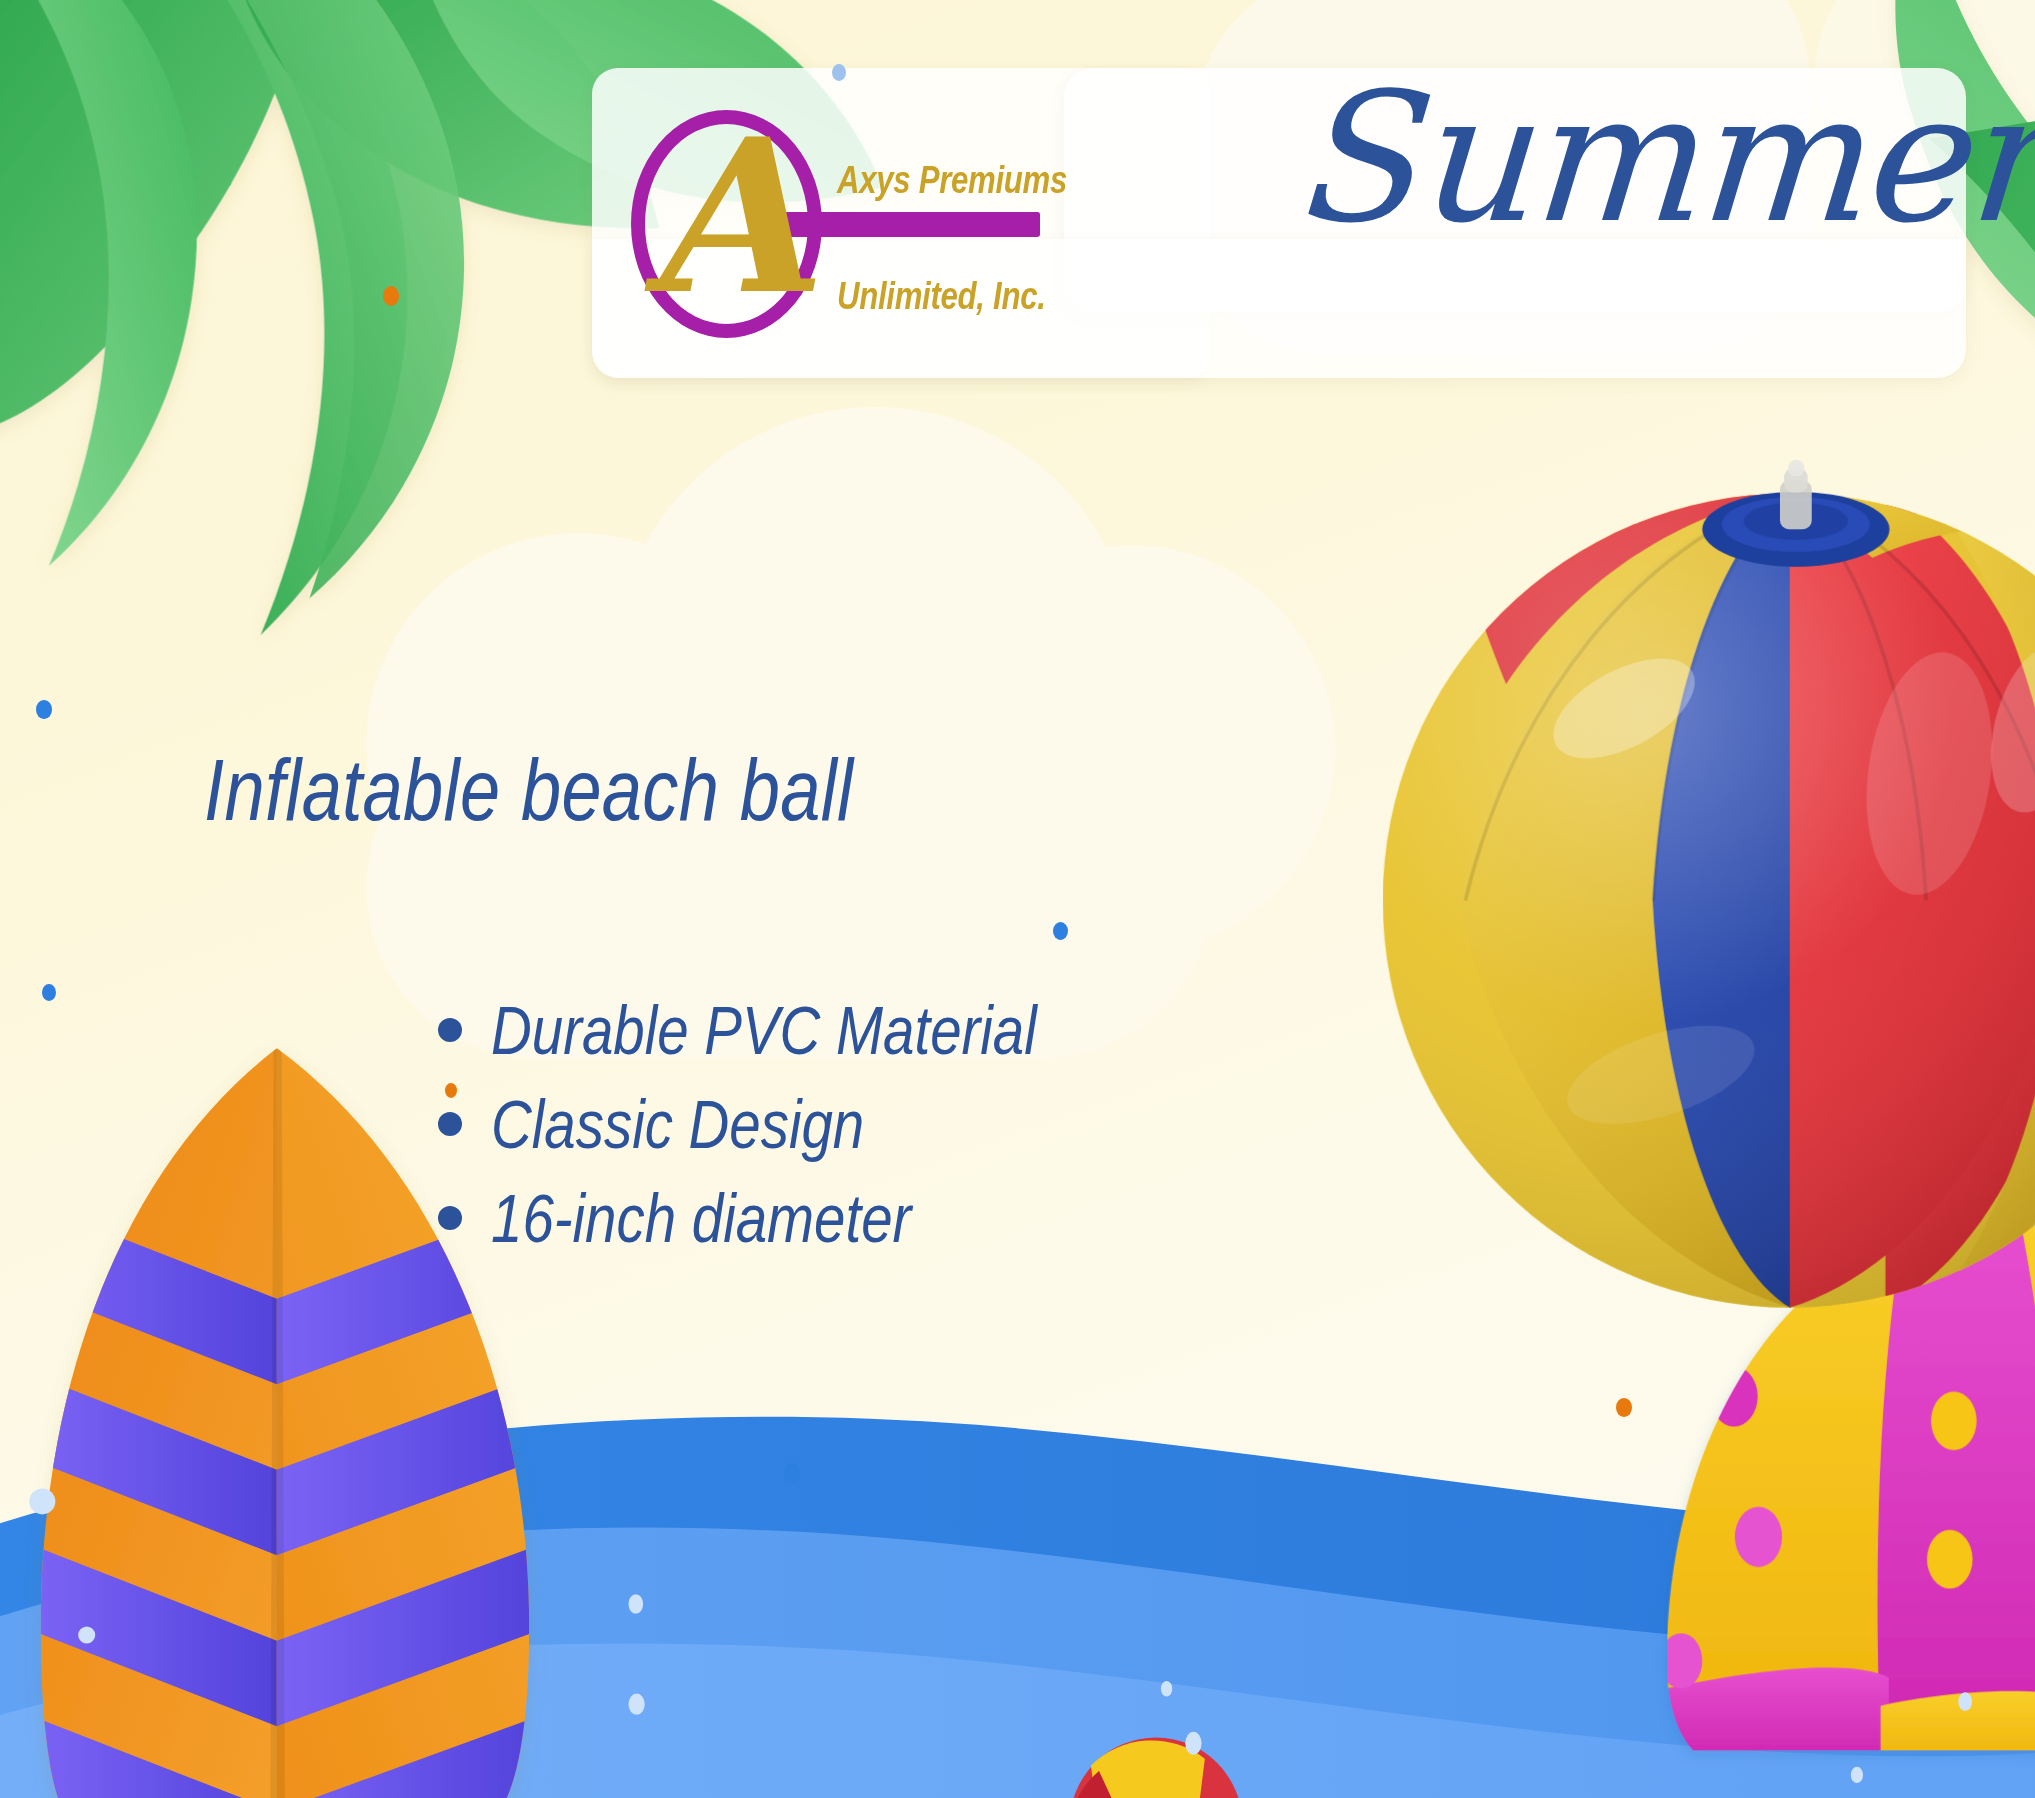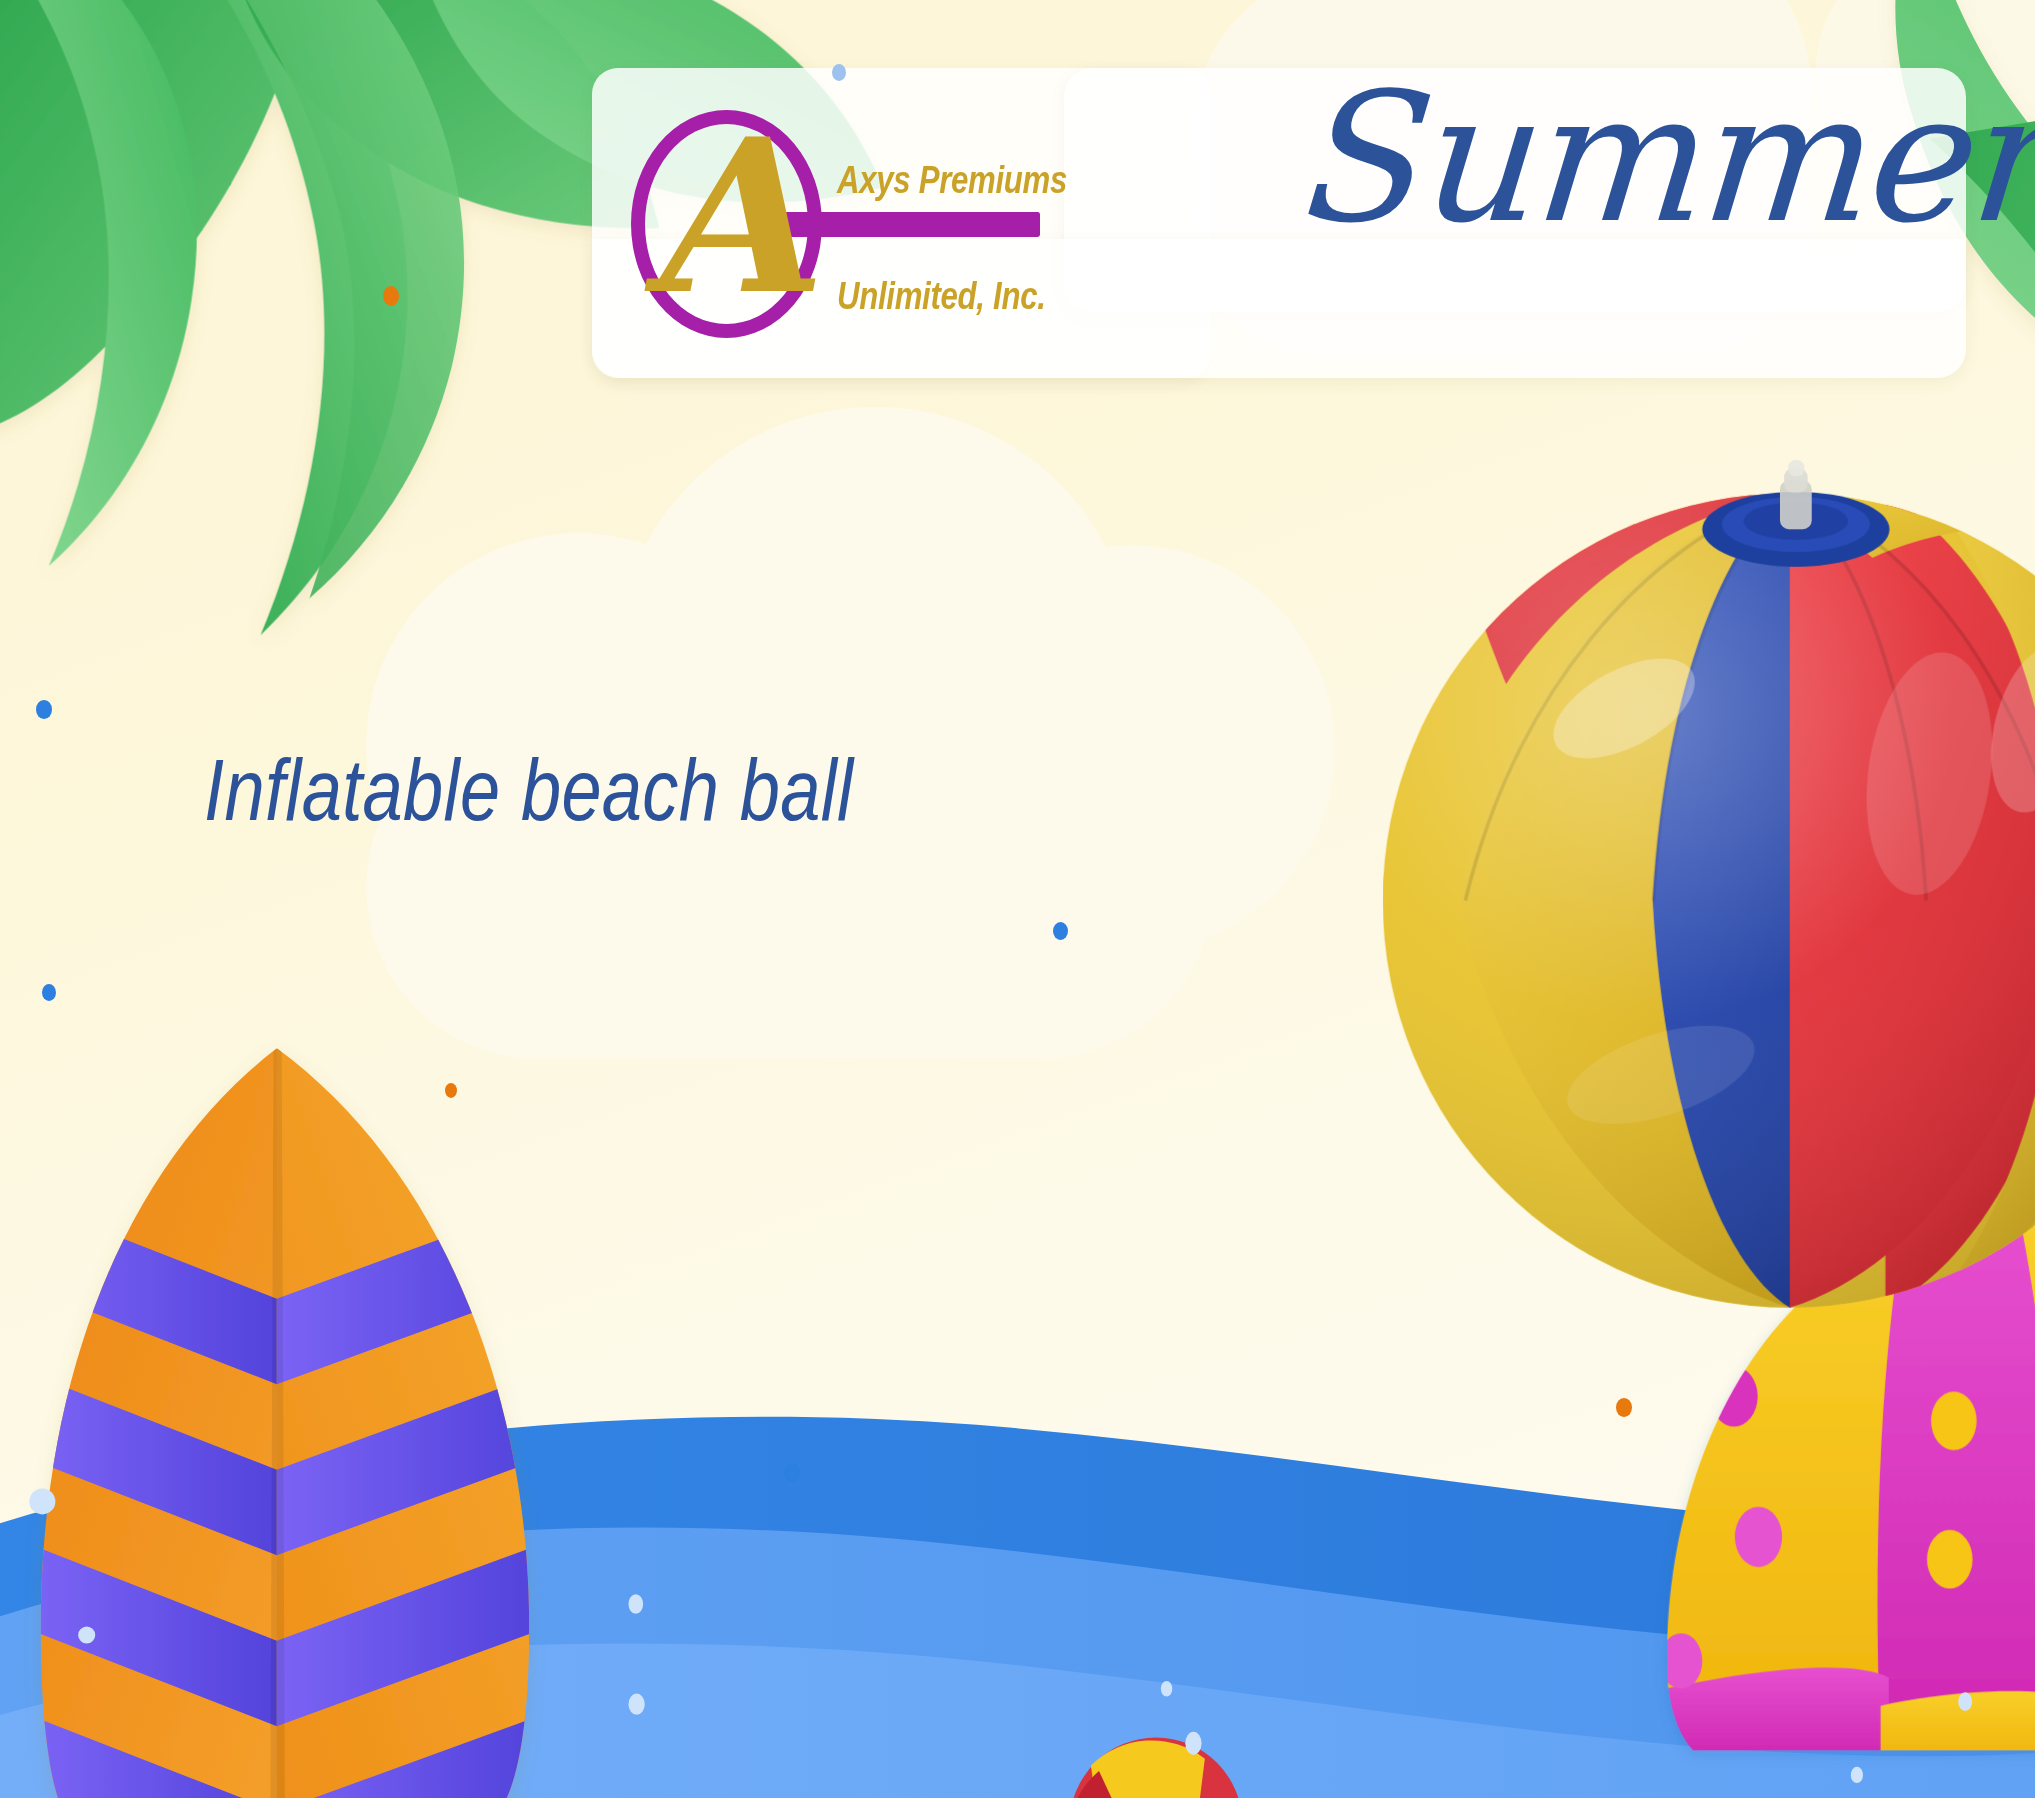--- a/index.html
+++ b/index.html
@@ -376,20 +376,34 @@
     <div id="logoTextWrap">
       <div class="logoLine" id="logoLine1">Axys Premiums</div>
       <div class="logoLine" id="logoLine2">Unlimited, Inc.</div>
     </div>
   </div>
 
   <div id="summerWord">Summer</div>
 
   <div id="prodTitle">Inflatable beach ball</div>
 
+  <div id="bullets">
+    <div class="bulletRow">
+      <span class="bulletDot"></span>
+      <span class="bulletText">Durable PVC Material</span>
+    </div>
+    <div class="bulletRow">
+      <span class="bulletDot"></span>
+      <span class="bulletText">Classic Design</span>
+    </div>
+    <div class="bulletRow">
+      <span class="bulletDot"></span>
+      <span class="bulletText">16-inch diameter</span>
+    </div>
+  </div>
 
   <div class="layer" id="dotLayer">
       <span class="dotDeco" style="left: 383px; top: 286px; width: 16.3px; height: 20px; background: rgb(232, 121, 13);"></span>
       <span class="dotDeco" style="left: 36px; top: 700px; width: 15.5px; height: 19px; background: rgb(45, 127, 224);"></span>
       <span class="dotDeco" style="left: 832px; top: 64px; width: 14px; height: 17px; background: rgb(157, 194, 238);"></span>
       <span class="dotDeco" style="left: 1053px; top: 922px; width: 14.7px; height: 18px; background: rgb(45, 127, 224);"></span>
       <span class="dotDeco" style="left: 445px; top: 1083px; width: 12.2px; height: 15px; background: rgb(232, 121, 13);"></span>
       <span class="dotDeco" style="left: 1616px; top: 1398px; width: 15.5px; height: 19px; background: rgb(232, 121, 13);"></span>
       <span class="dotDeco" style="left: 784px; top: 1463px; width: 15.5px; height: 19px; background: rgb(45, 127, 224);"></span>
       <span class="dotDeco" style="left: 42px; top: 984px; width: 14px; height: 17px; background: rgb(45, 127, 224);"></span>

